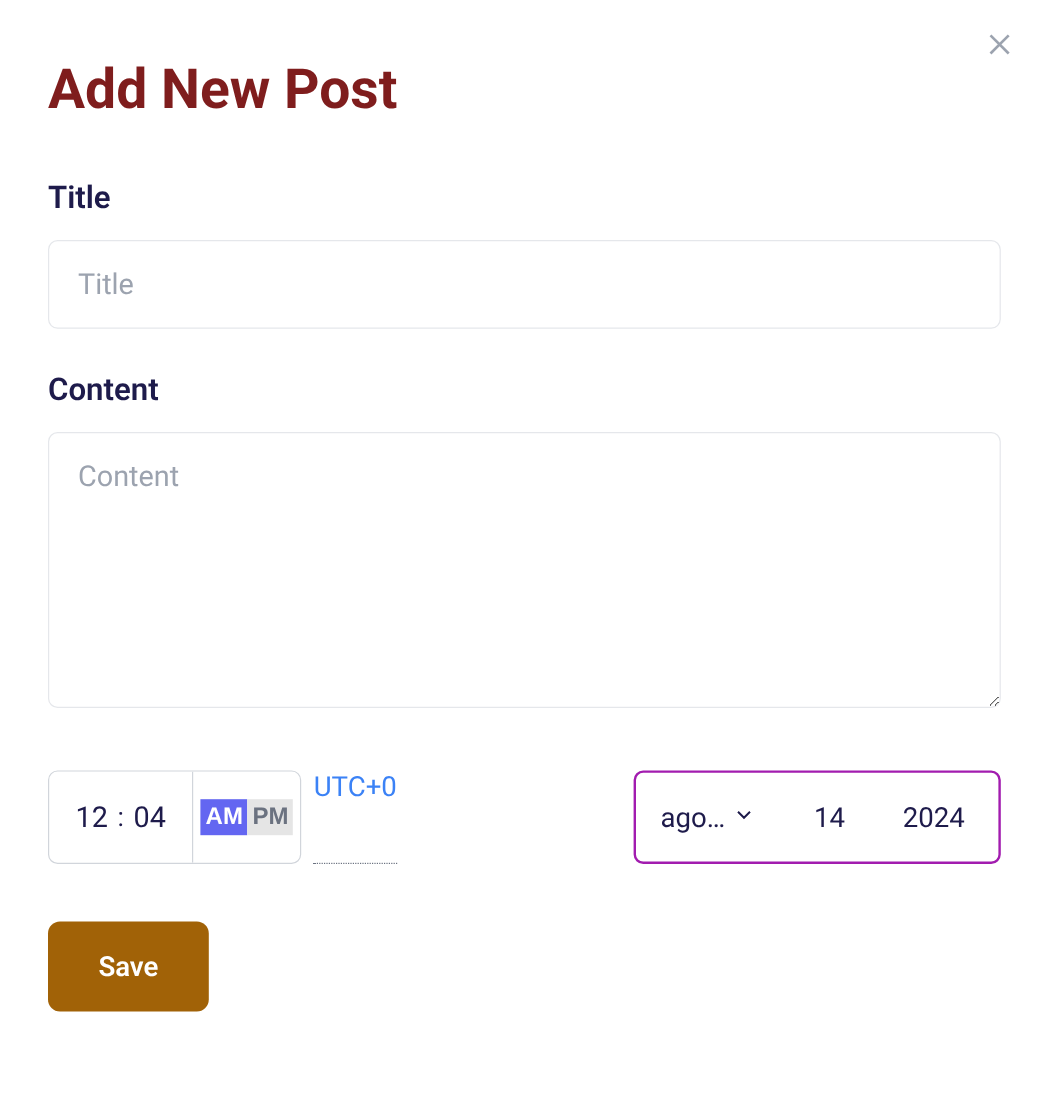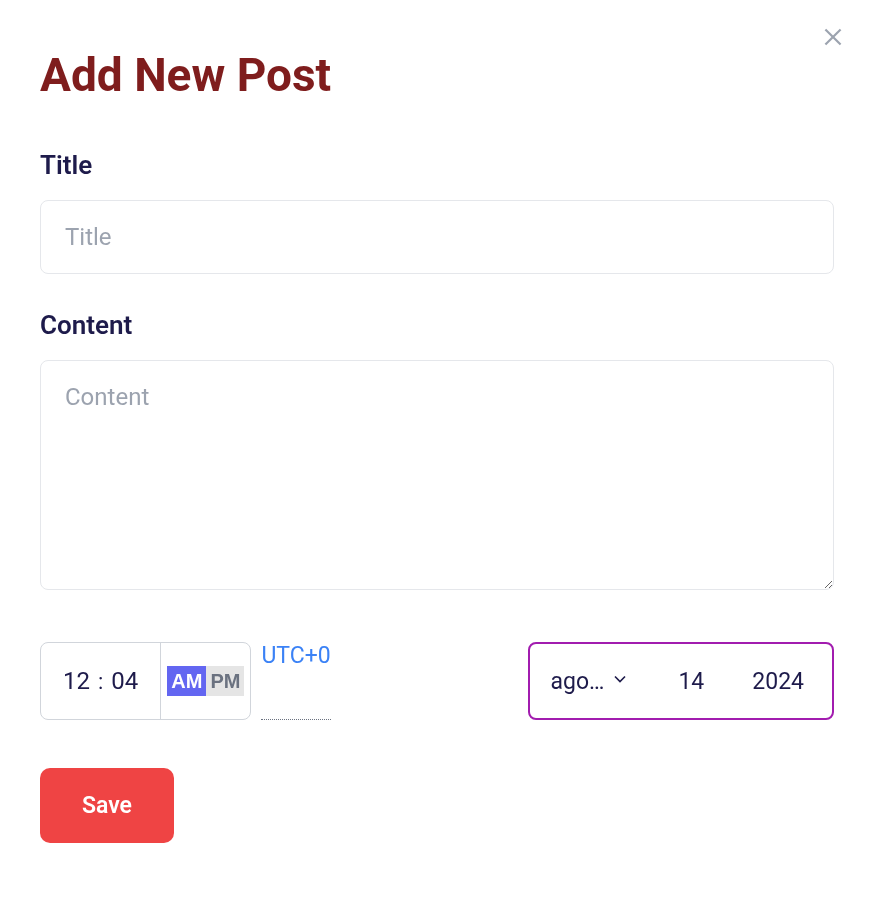--- a/index.html
+++ b/index.html
@@ -170,21 +170,21 @@
     .day-text {
       font-size: 23px;
       color: #1e1b4b;
     }
     .year-text {
       font-size: 23px;
       color: #1e1b4b;
       text-align: right;
     }
     .save-button {
-      background: #ef4444;
+      background: #a16207;
       color: #ffffff;
       border: none;
       border-radius: 10px;
       padding: 24px 42px;
       font-size: 23px;
       font-weight: 600;
       cursor: pointer;
       font-family: inherit;
     }
   </style>

